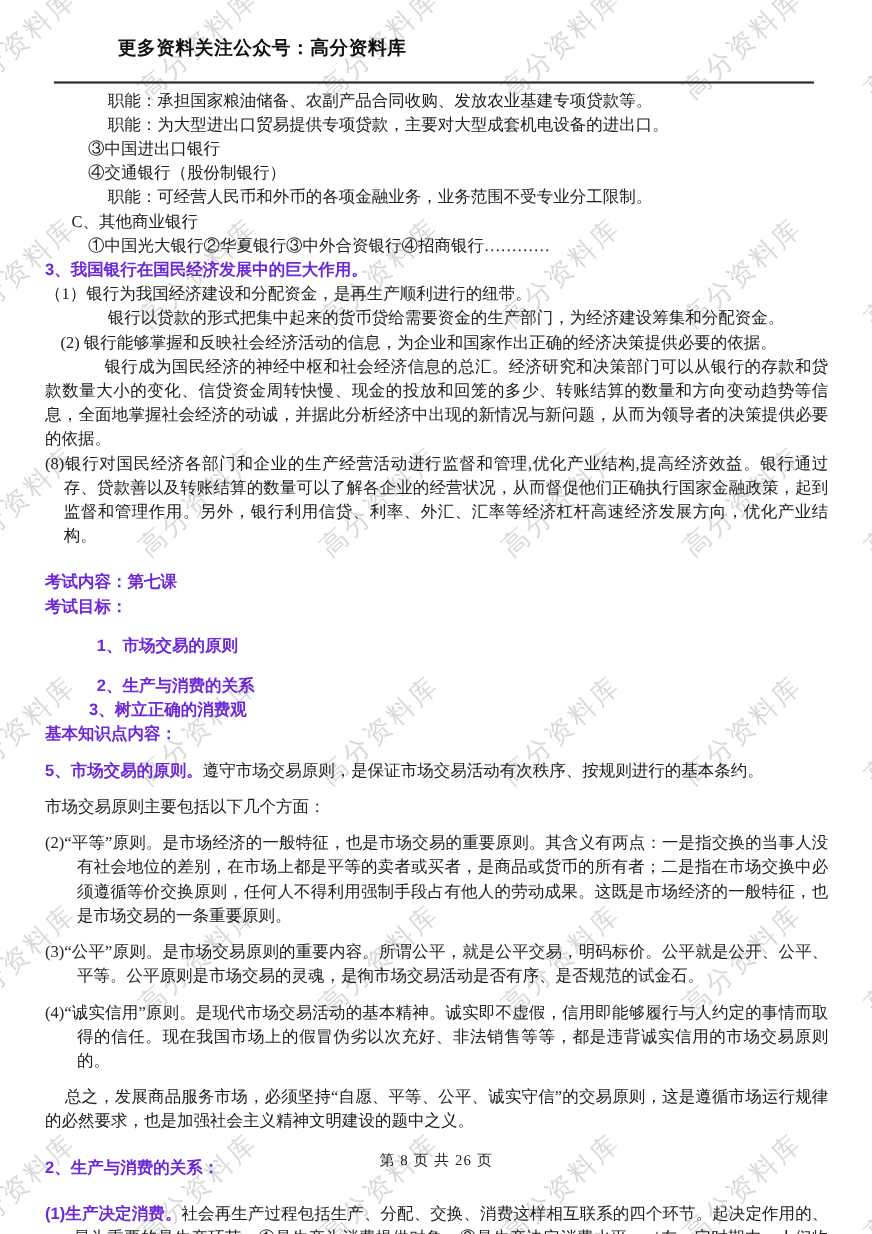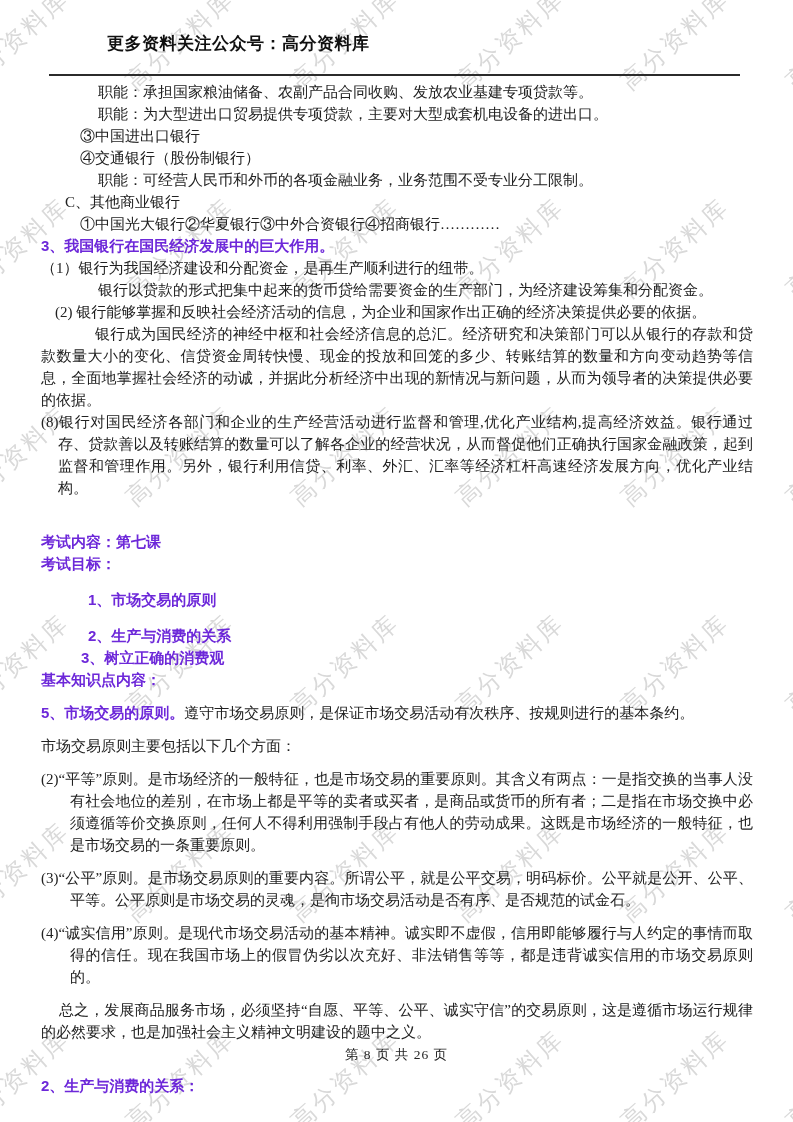--- a/index.html
+++ b/index.html
@@ -53,21 +53,21 @@
   .ind3  { padding-left: 47px; margin-top: 14px; }   
   .ind3b { padding-left: 40px; }   
   
   .fi54  { text-indent: 54px; }
   .fi18  { text-indent: 18px; }
   .hang17 { padding-left: 17px; text-indent: -17px; }
   .hang29 { padding-left: 29px; text-indent: -29px; }
   .hang26 { padding-left: 26px; text-indent: -26px; }
   
   .sp    { margin-top: 11px; }
-  .mt-lg { margin-top: 32px; }
+  .mt-lg { margin-top: 20px; }
   
   .page-footer {
     position: absolute; left: 0; top: 1046px; width: 793px; z-index: 1;
     text-align: center; font-size: 13.5px; color: #222222;
     letter-spacing: 1px;
   }
 </style>
 </head>
 <body>
 

